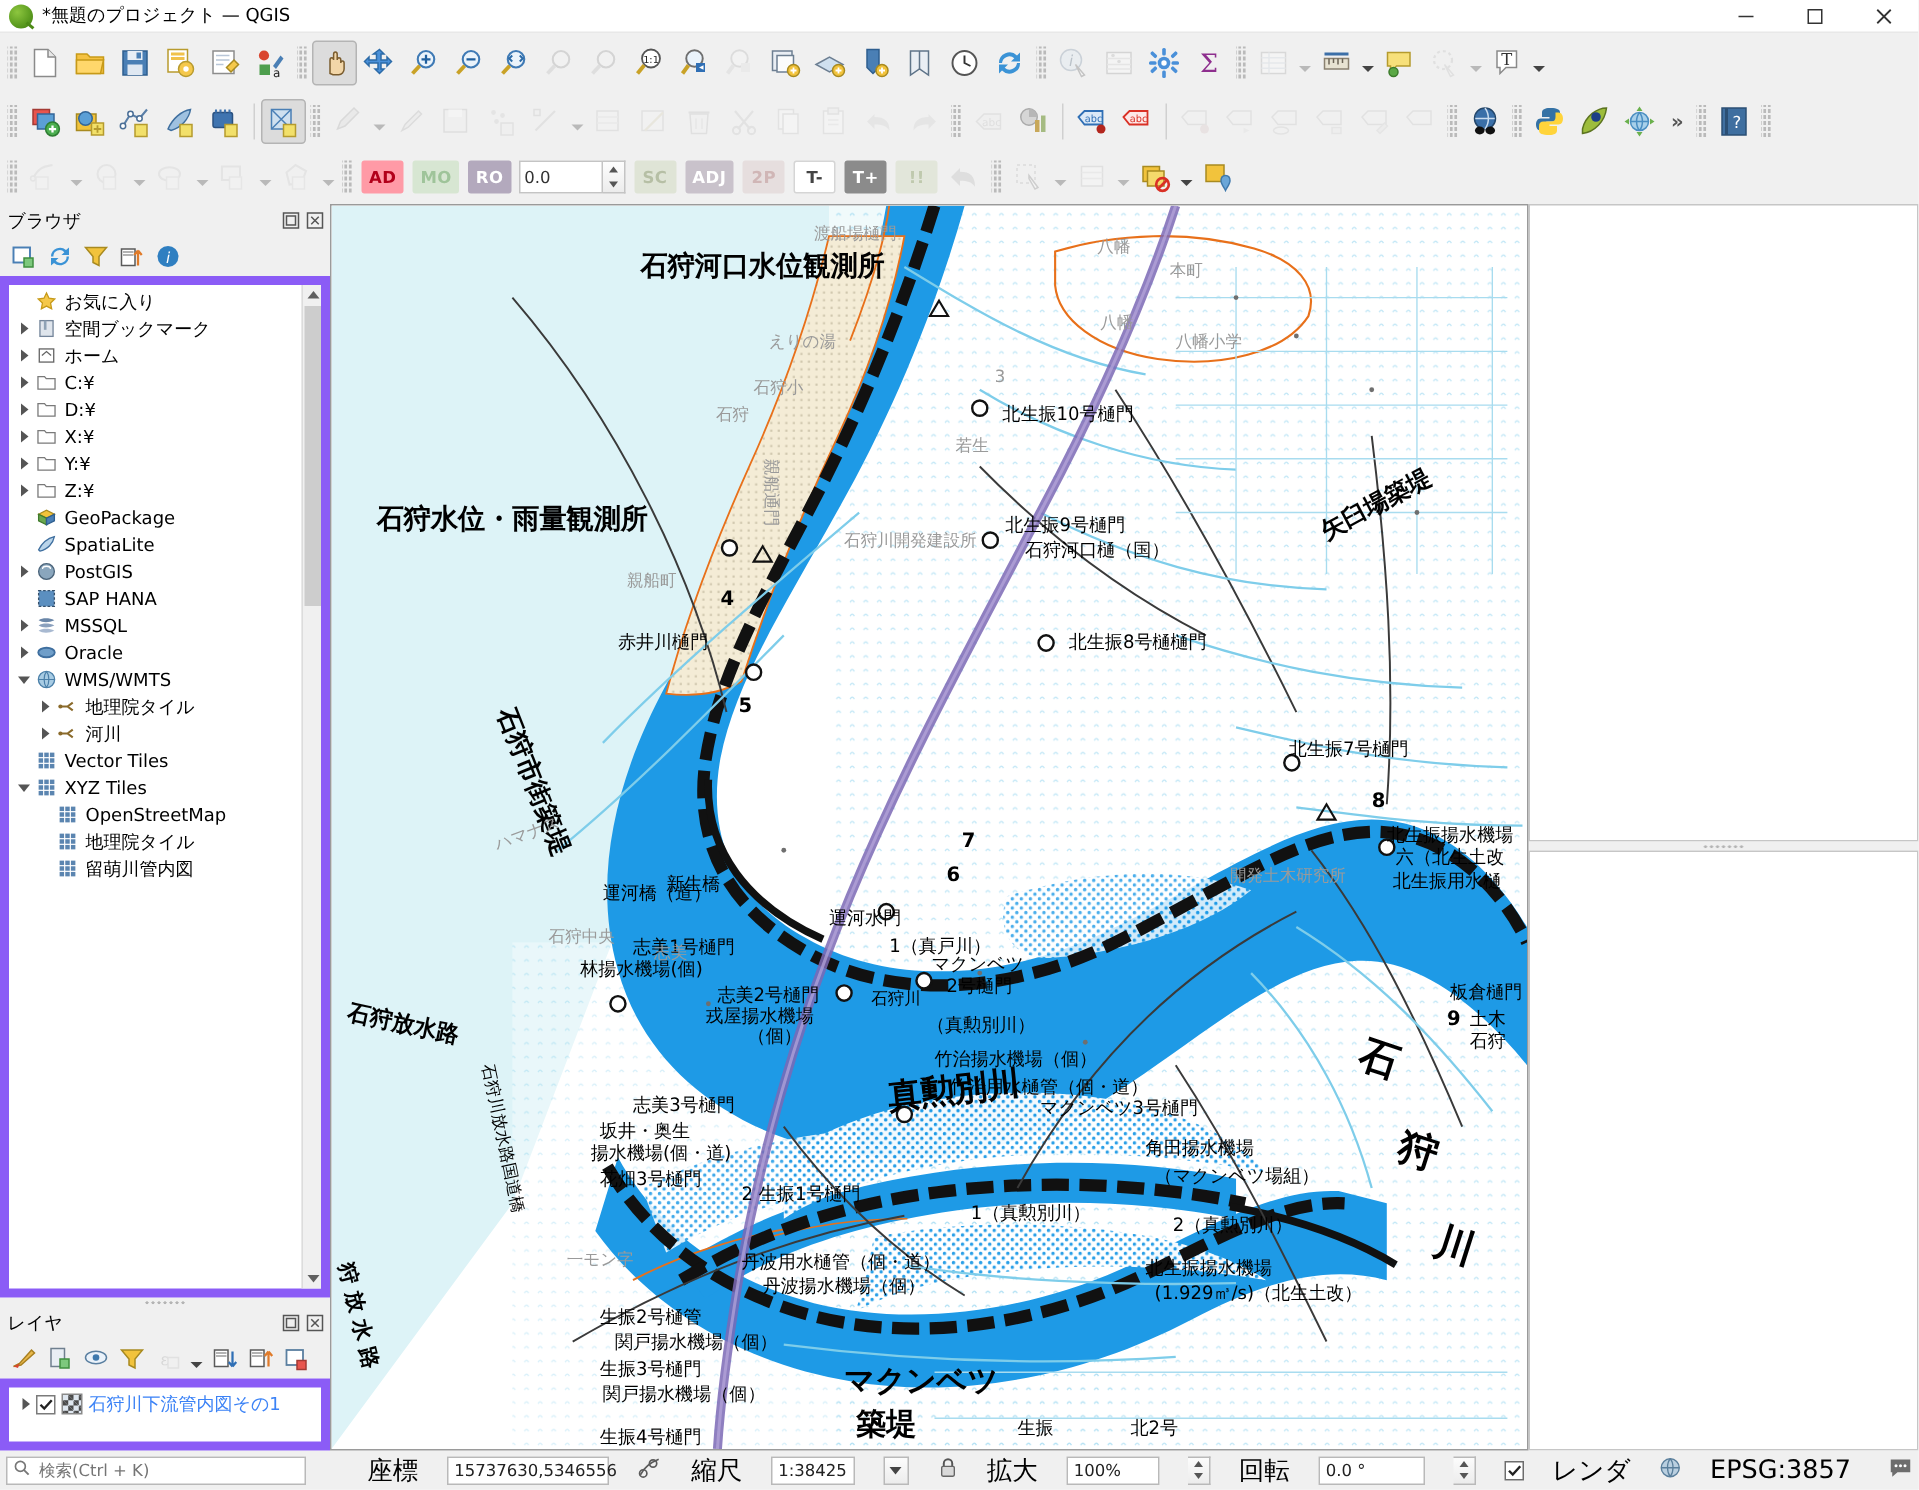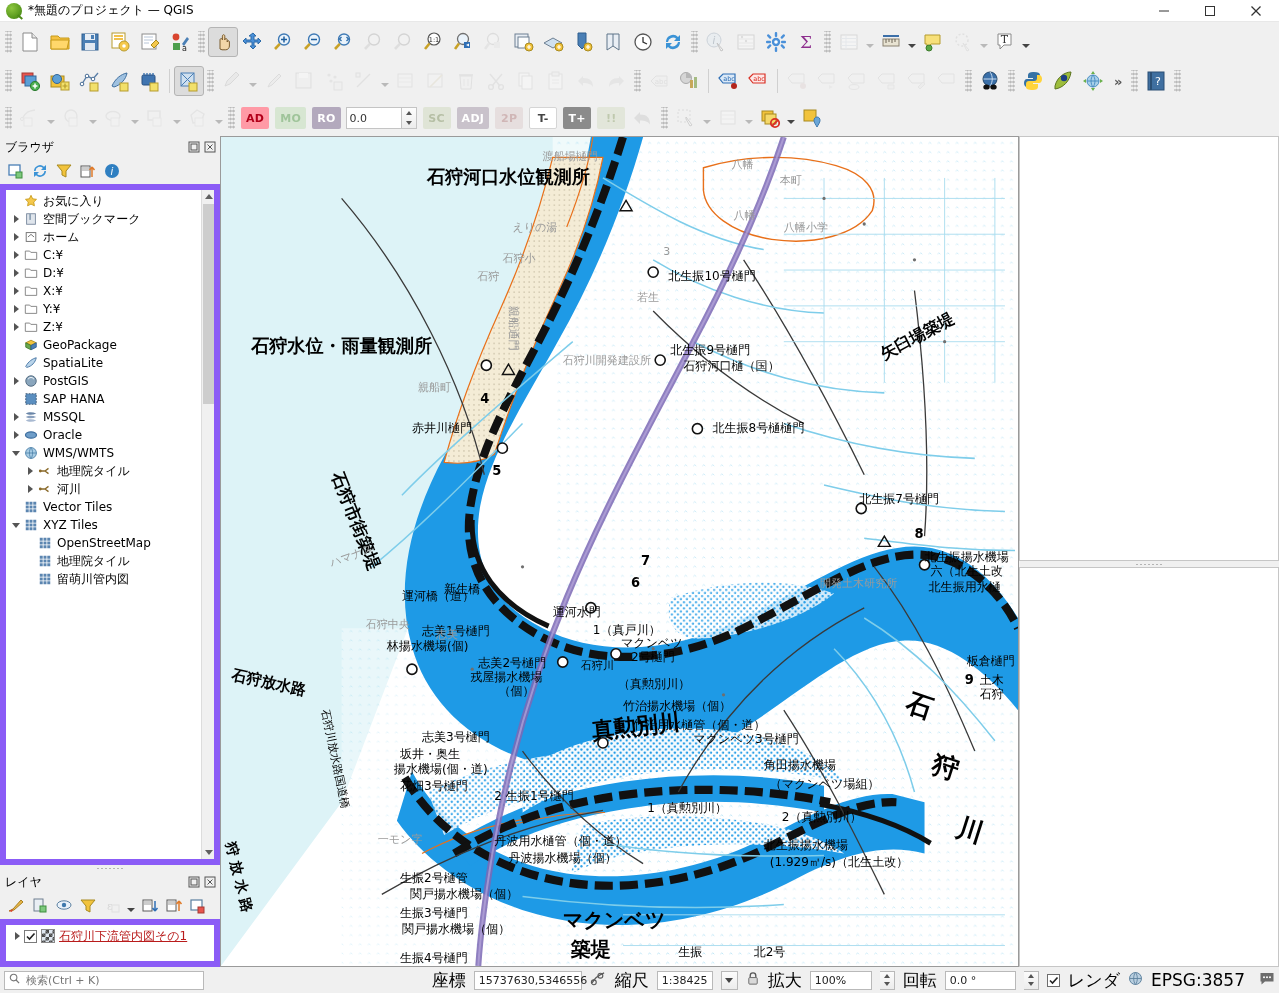--- a/index.html
+++ b/index.html
@@ -161,21 +161,21 @@
   .splitter i { width: 28px; height: 3px;
      background-image: radial-gradient(#b4b4b4 1px, transparent 1.2px);
      background-size: 4px 3px; }
 
   .layerrow { height: 22px; display: flex; align-items: center; padding-left: 4px;
               font-size: 12px; }
   .cbx { width: 13px; height: 13px; border: 1px solid #7b7b7b; background: #fff;
          display: flex; align-items: center; justify-content: center;
          margin-right: 4px; flex: 0 0 13px; }
   .cbx svg { display: block; }
-  .layerrow .name { text-decoration: underline; color: #b91c1c; }
+  .layerrow .name { color: #3b82f6; }
   .chkpat { width: 14px; height: 14px; flex: 0 0 14px; margin-right: 4px;
     background-image:
       linear-gradient(45deg, #4a4a4a 25%, transparent 25%, transparent 75%, #4a4a4a 75%),
       linear-gradient(45deg, #4a4a4a 25%, #dfe7f0 25%, #dfe7f0 75%, #4a4a4a 75%);
     background-size: 7px 7px; background-position: 0 0, 3.5px 3.5px;
     border: 1px solid #8a8a8a; }
 
   
   .mapwrap { flex: 1 1 auto; min-width: 0; display: flex; flex-direction: column;
              padding: 0; }
@@ -186,21 +186,21 @@
   .canvas svg { display: block; width: 100%; height: 100%; }
 
   
   .rightcol { width: 260px; flex: 0 0 260px; display: flex; flex-direction: column;
               background: #f0f0f0; }
   .resbox { flex: 1 1 auto; background: #fff; border: 1px solid #c6c6c6; min-height: 0; }
 
   
   .statusbar {
     height: 26px; flex: 0 0 26px; display: flex; align-items: center;
-    background: #f0f0f0; padding: 0 4px; gap: 8px; font-size: 11px;
+    background: #f0f0f0; padding: 0 4px; gap: 19px; font-size: 11px;
   }
   .searchbox {
     width: 200px; height: 19px; border: 1px solid #b9b9b9; background: #fff;
     display: flex; align-items: center; padding: 0 4px; gap: 4px; flex: 0 0 200px;
   }
   .searchbox input {
     border: none; outline: none; font-size: 11px; width: 100%;
     font-family: "DejaVu Sans", "Liberation Sans", sans-serif; color: #777; background: transparent;
   }
   .st-label { font-size: 17px; color: #000; white-space: nowrap; }

